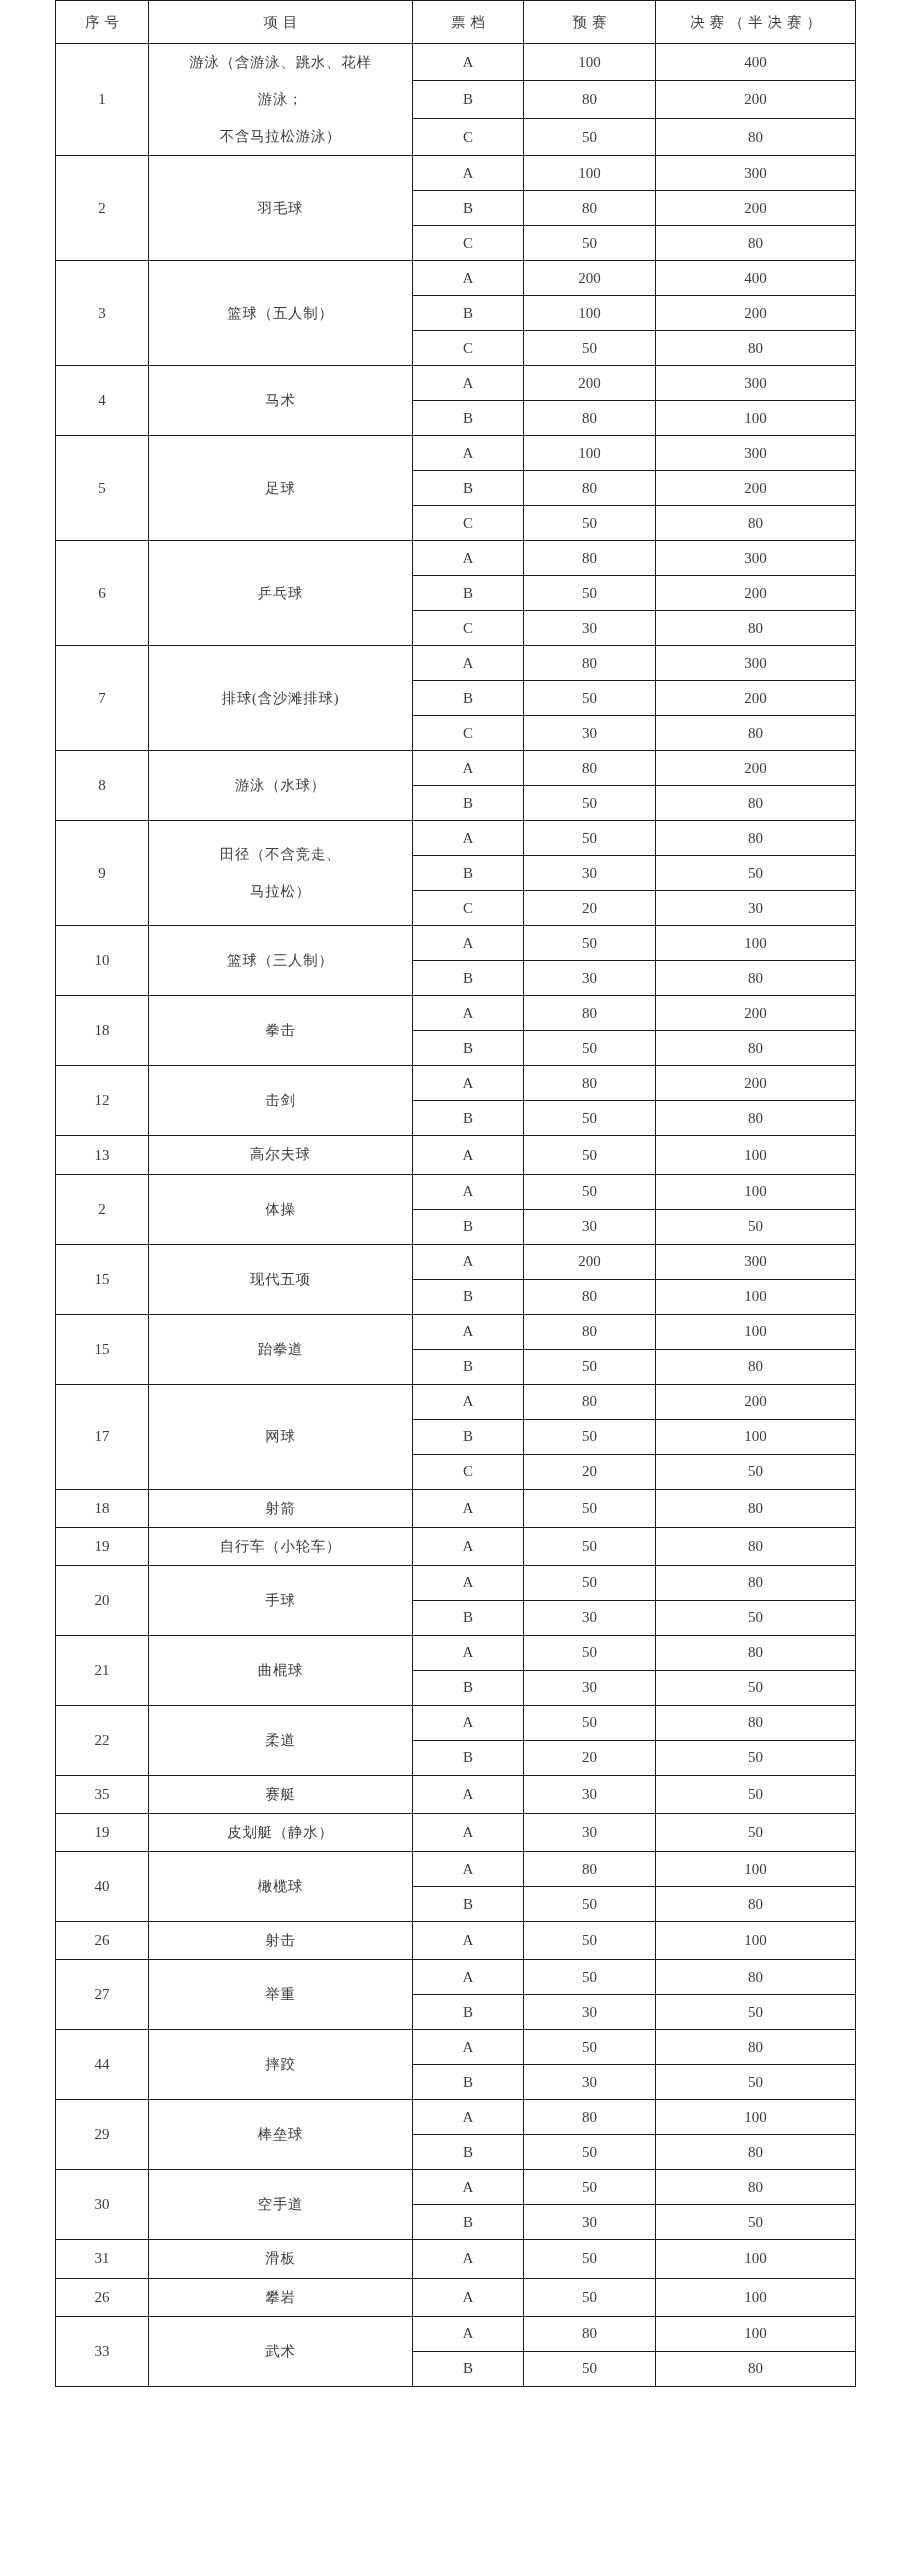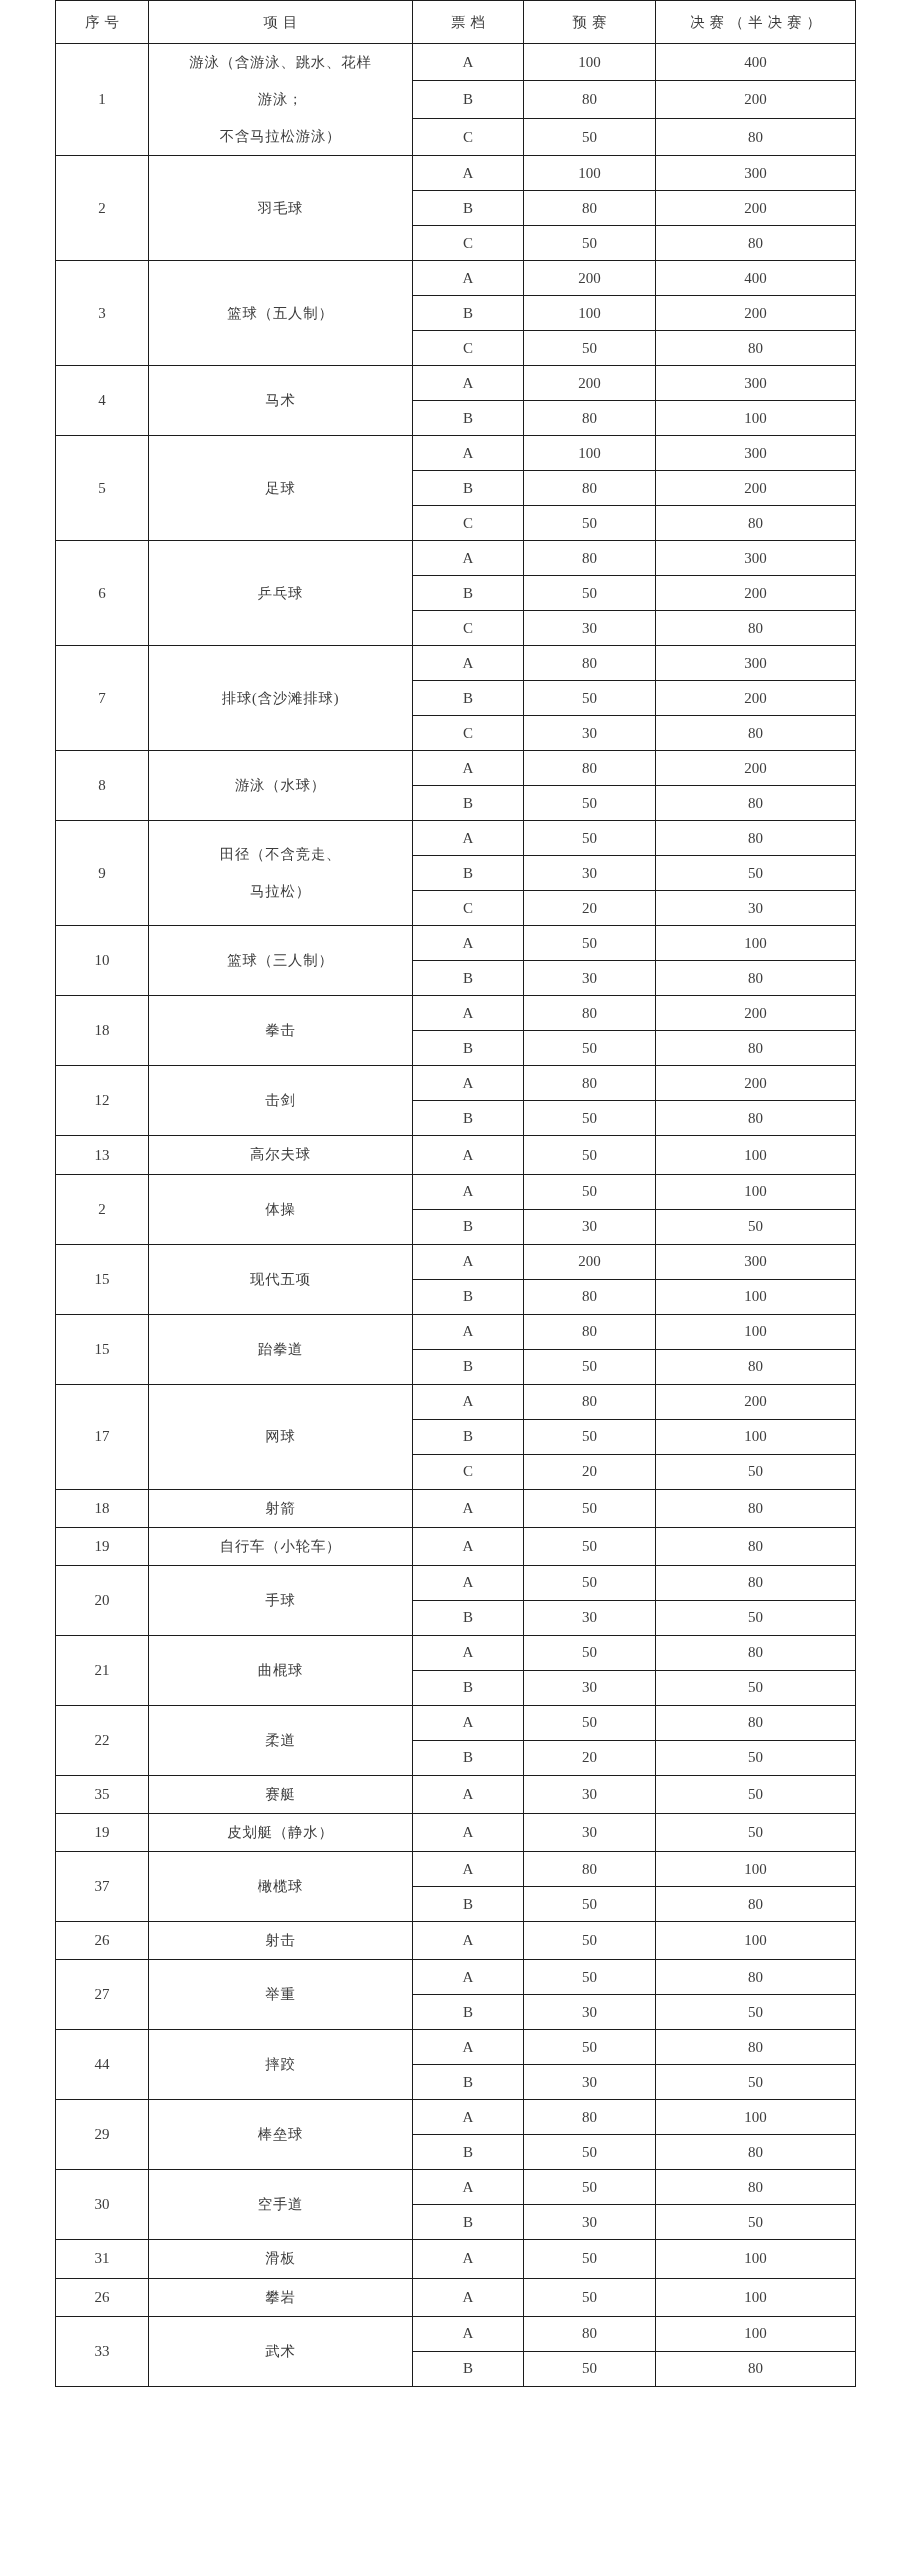--- a/index.html
+++ b/index.html
@@ -372,21 +372,21 @@
           <td class="c-final">50</td>
         </tr>
         <tr>
           <td class="c-no" rowspan="1">19</td>
           <td class="c-event" rowspan="1">皮划艇（静水）</td>
           <td class="c-tier">A</td>
           <td class="c-prelim">30</td>
           <td class="c-final">50</td>
         </tr>
         <tr>
-          <td class="c-no" rowspan="2">37</td>
+          <td class="c-no" rowspan="2">40</td>
           <td class="c-event" rowspan="2">橄榄球</td>
           <td class="c-tier">A</td>
           <td class="c-prelim">80</td>
           <td class="c-final">100</td>
         </tr>
         <tr>
           <td class="c-tier">B</td>
           <td class="c-prelim">50</td>
           <td class="c-final">80</td>
         </tr>

